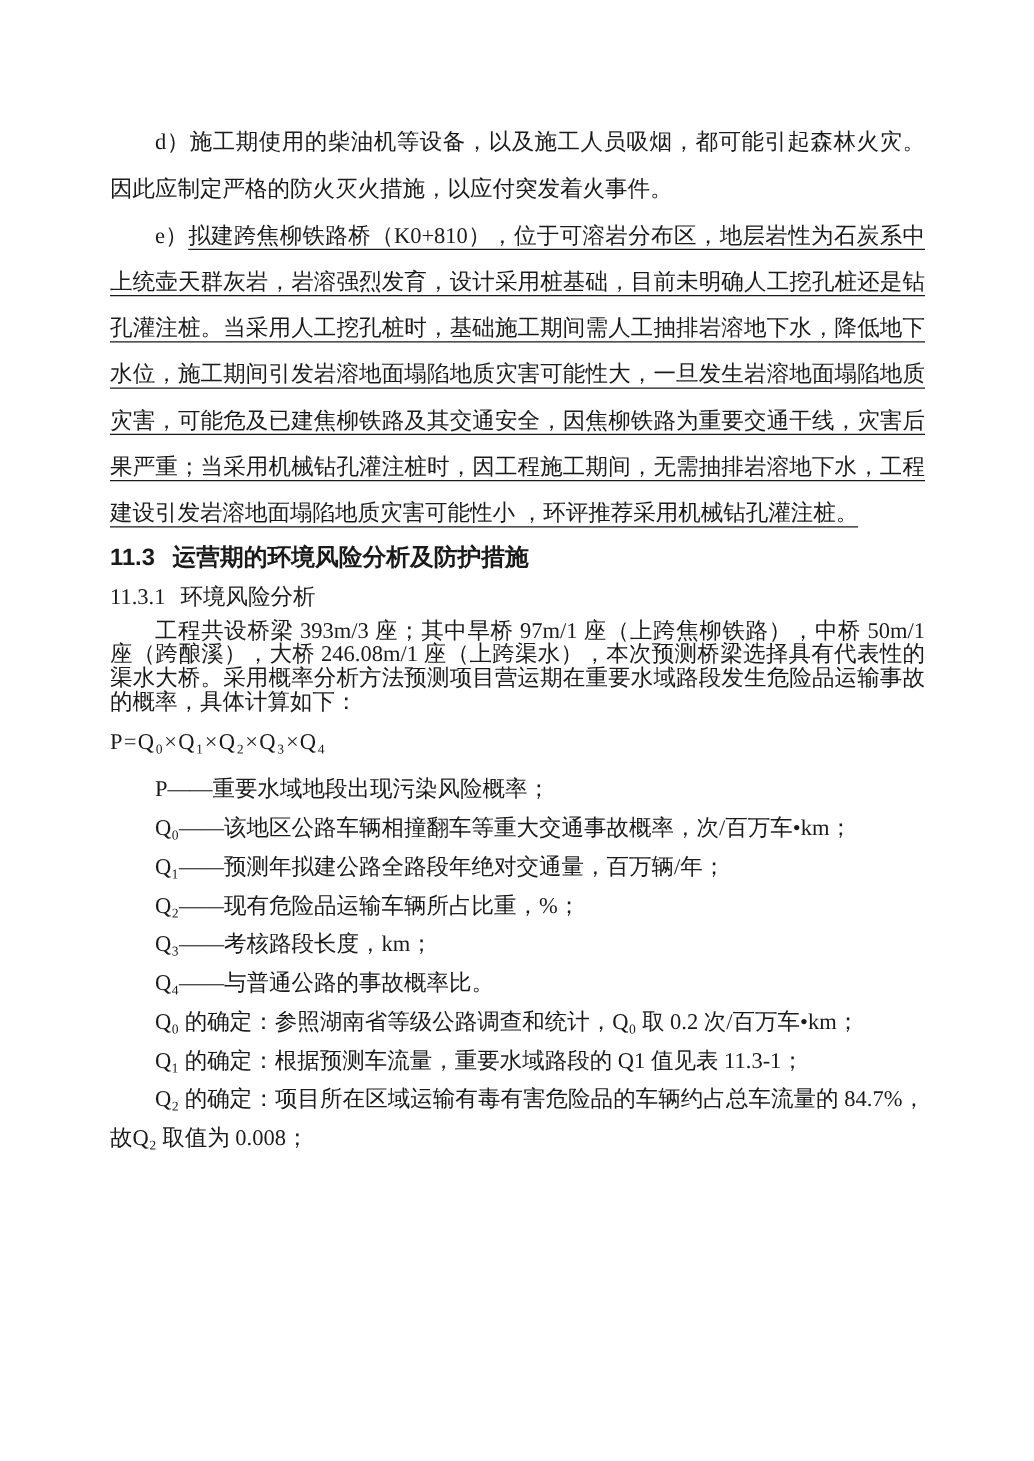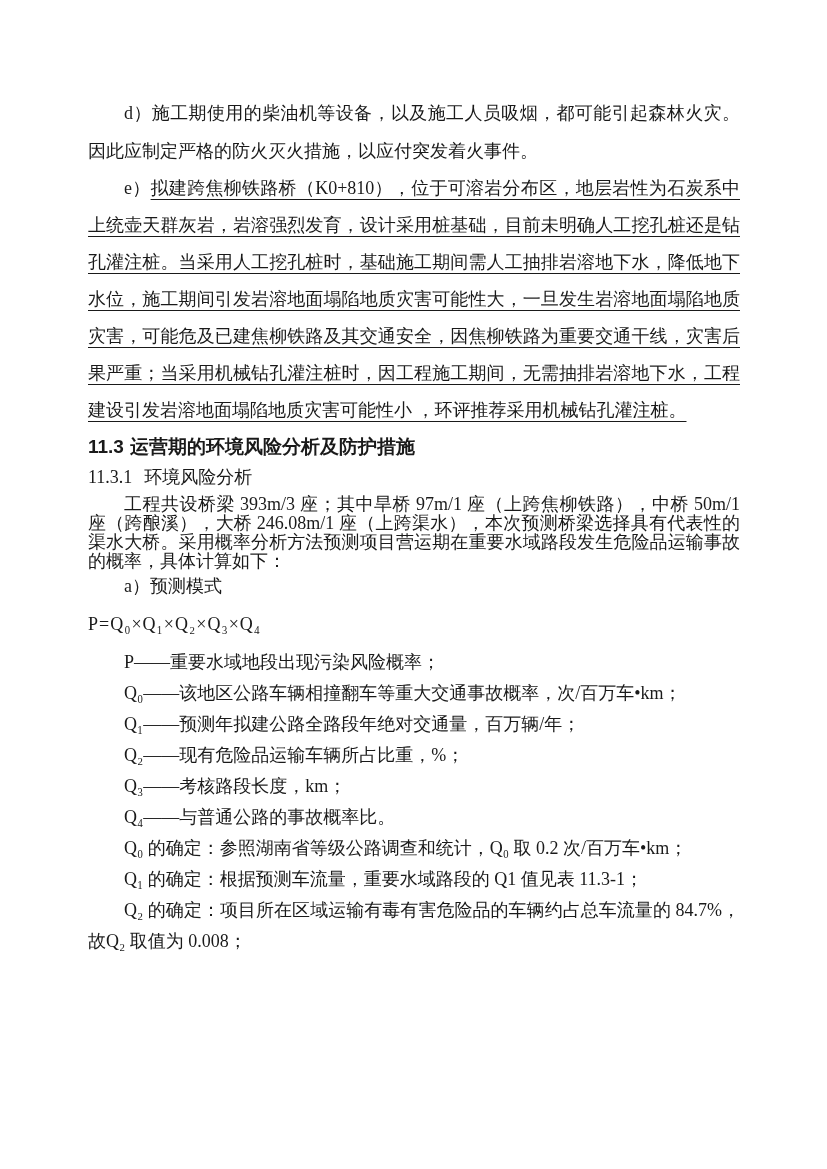--- a/index.html
+++ b/index.html
@@ -38,21 +38,21 @@
     text-decoration-thickness: 1px;
     text-underline-offset: 5px;
   }
   .h2 {
     font-family: "Liberation Sans", "DejaVu Sans", sans-serif;
     font-weight: bold;
     font-size: 19px;
     line-height: 28px;
     margin: 4px 0 0 0;
   }
-  .h2 .h-title { margin-left: 6px; }
+  .h2 .h-title { margin-left: 14px; }
   .h3 {
     font-size: 18px;
     font-weight: normal;
     line-height: 28px;
     margin: 2px 0 4px 0;
   }
   .h3 .h-title { margin-left: 12px; }
   .para2 {
     line-height: 19px;
     text-indent: 2em;
@@ -87,21 +87,20 @@
     <p class="para">d）施工期使用的柴油机等设备，以及施工人员吸烟，都可能引起森林火灾。因此应制定严格的防火灭火措施，以应付突发着火事件。</p>
 
     <p class="para para-e"><span>e）</span><span class="u">拟建跨焦柳铁路桥（K0+810），位于可溶岩分布区，地层岩性为石炭系中上统壶天群灰岩，岩溶强烈发育，设计采用桩基础，目前未明确人工挖孔桩还是钻孔灌注桩。当采用人工挖孔桩时，基础施工期间需人工抽排岩溶地下水，降低地下水位，施工期间引发岩溶地面塌陷地质灾害可能性大，一旦发生岩溶地面塌陷地质灾害，可能危及已建焦柳铁路及其交通安全，因焦柳铁路为重要交通干线，灾害后果严重；当采用机械钻孔灌注桩时，因工程施工期间，无需抽排岩溶地下水，工程建设引发岩溶地面塌陷地质灾害可能性小 ，环评推荐采用机械钻孔灌注桩。</span></p>
 
     <h2 class="h2"><span>11.3</span><span class="h-title">运营期的环境风险分析及防护措施</span></h2>
 
     <h3 class="h3"><span>11.3.1</span><span class="h-title">环境风险分析</span></h3>
 
     <p class="para2">工程共设桥梁 393m/3 座；其中旱桥 97m/1 座（上跨焦柳铁路），中桥 50m/1 座（跨酿溪），大桥 246.08m/1 座（上跨渠水），本次预测桥梁选择具有代表性的渠水大桥。采用概率分析方法预测项目营运期在重要水域路段发生危险品运输事故的概率，具体计算如下：</p>
 
-    <p class="def">a）预测模式</p>
 
     <p class="formula">P=Q₀×Q₁×Q₂×Q₃×Q₄</p>
 
     <p class="def">P——重要水域地段出现污染风险概率；</p>
     <p class="def">Q₀——该地区公路车辆相撞翻车等重大交通事故概率，次/百万车•km；</p>
     <p class="def">Q₁——预测年拟建公路全路段年绝对交通量，百万辆/年；</p>
     <p class="def">Q₂——现有危险品运输车辆所占比重，%；</p>
     <p class="def">Q₃——考核路段长度，km；</p>
     <p class="def">Q₄——与普通公路的事故概率比。</p>
 

